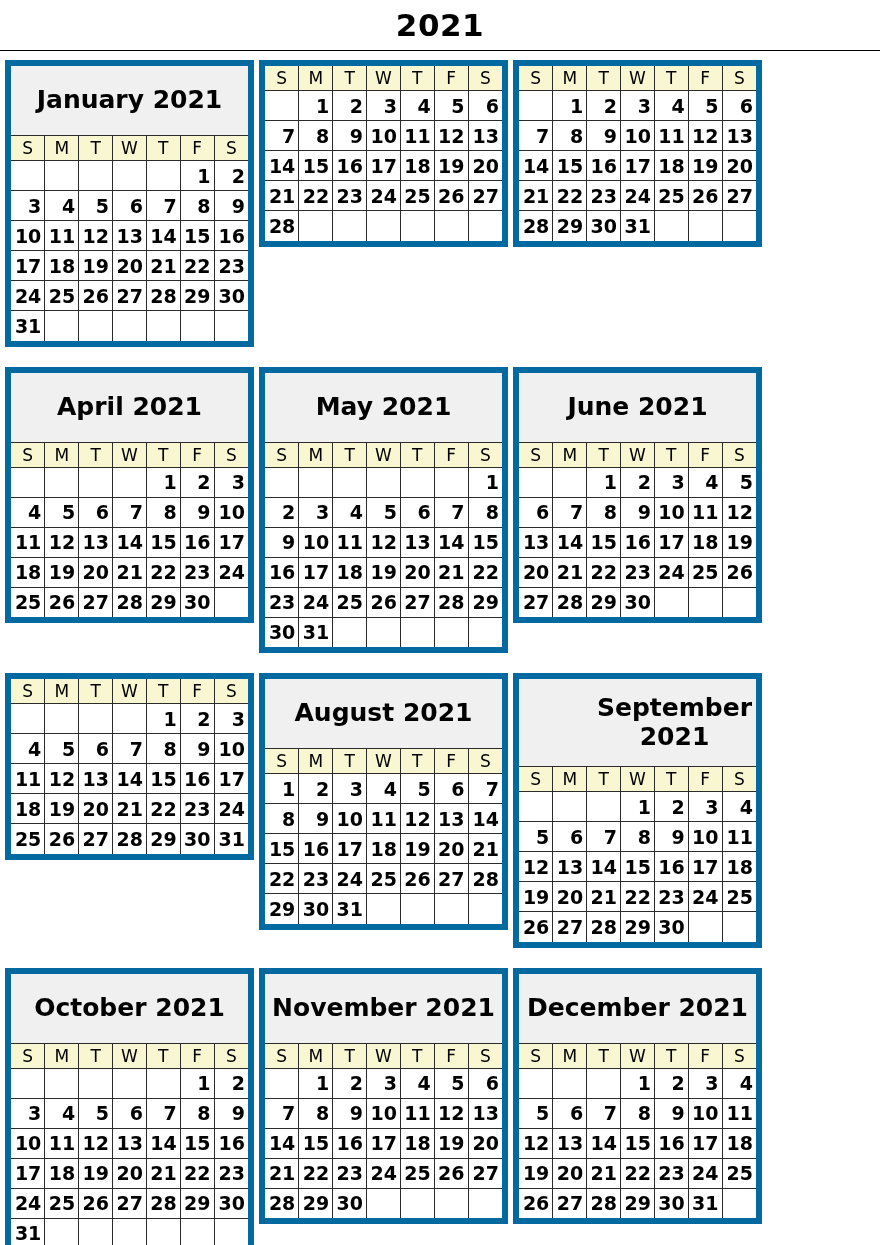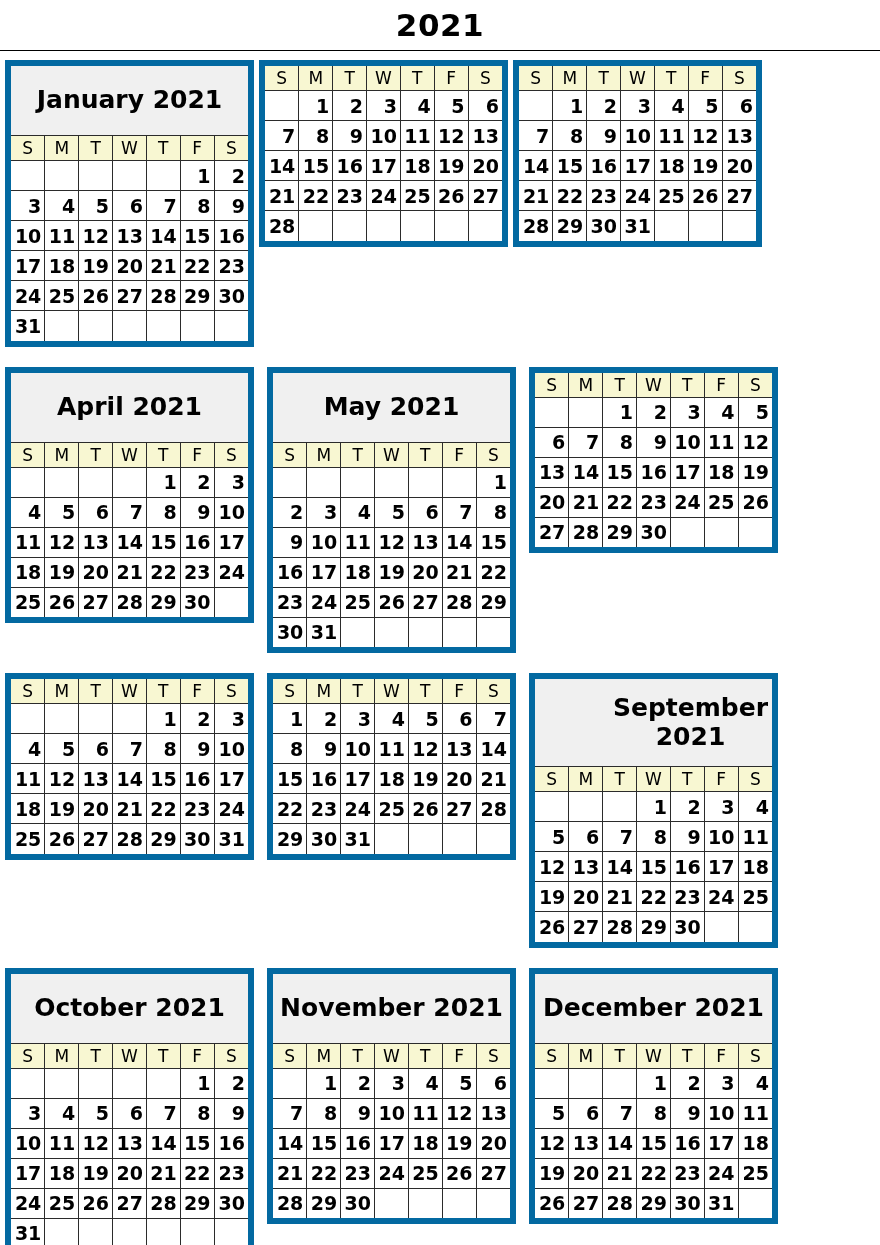--- a/index.html
+++ b/index.html
@@ -44,21 +44,20 @@
   
   .quarter-row {
     display: flex;
     justify-content: flex-start;
     align-items: flex-start;
     padding-left: 5px;
     margin-top: 9px;
   }
   .quarter-row + .quarter-row {
     margin-top: 20px;
-    gap: 8px;
   }
 
   .month-block {
     width: 249px;
     margin-right: 5px;
     border: 6px solid #0369a1;
     box-sizing: border-box;
     background: #ffffff;
   }
   .month-block:last-child { margin-right: 0; }
@@ -472,20 +471,25 @@
                 <td class="empty"></td>
                 <td class="empty"></td>
                 <td class="empty"></td>
                 <td class="empty"></td>
                 <td class="empty"></td>
               </tr>
             </tbody>
           </table>
         </div>
         <div class="month-block">
+          <div class="month-header">
+            <div>
+              <span>June 2021</span>
+            </div>
+          </div>
           <table class="month-grid">
             <thead>
               <tr>
                 <th>S</th>
                 <th>M</th>
                 <th>T</th>
                 <th>W</th>
                 <th>T</th>
                 <th>F</th>
                 <th>S</th>
@@ -598,20 +602,25 @@
                 <td class="day">27</td>
                 <td class="day">28</td>
                 <td class="day">29</td>
                 <td class="day">30</td>
                 <td class="day">31</td>
               </tr>
             </tbody>
           </table>
         </div>
         <div class="month-block">
+          <div class="month-header">
+            <div>
+              <span>August 2021</span>
+            </div>
+          </div>
           <table class="month-grid">
             <thead>
               <tr>
                 <th>S</th>
                 <th>M</th>
                 <th>T</th>
                 <th>W</th>
                 <th>T</th>
                 <th>F</th>
                 <th>S</th>

